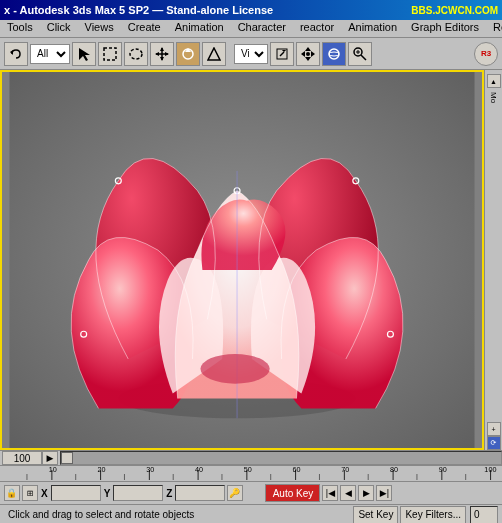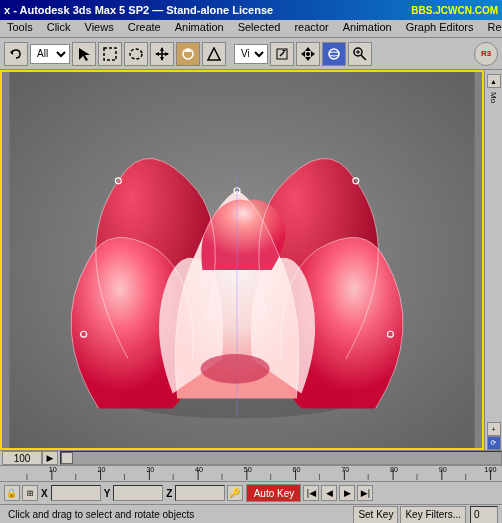--- a/index.html
+++ b/index.html
@@ -285,21 +285,21 @@
   <span>x - Autodesk 3ds Max 5 SP2 — Stand-alone License</span>
   <span id="bbs-label">BBS.JCWCN.COM</span>
 </div>
 
 <div id="menu-bar">
   <span class="menu-item">Tools</span>
   <span class="menu-item">Click</span>
   <span class="menu-item">Views</span>
   <span class="menu-item">Create</span>
   <span class="menu-item">Animation</span>
-  <span class="menu-item">Selected</span>
+  <span class="menu-item">Character</span>
   <span class="menu-item">reactor</span>
   <span class="menu-item">Animation</span>
   <span class="menu-item">Graph Editors</span>
   <span class="menu-item">Renderi...</span>
 </div>
 
 <div id="toolbar">
 
   <div class="tb-btn">
     <svg width="14" height="14" viewBox="0 0 14 14">
@@ -532,21 +532,21 @@
     <input class="coord-input" value="" type="text" style="">
 
     <span class="coord-label">Y</span>
     <input class="coord-input" value="" type="text" style="">
 
     <span class="coord-label">Z</span>
     <input class="coord-input" value="" type="text" style="">
 
     <div class="lock-icon">🔑</div>
 
-    <div class="small-btn" style="background:#cc2222; color:white; margin-left:1px; width:55px;">
+    <div class="small-btn" style="background:#cc2222; color:white; margin-left:20px; width:55px;">
       <span>Auto Key</span>
     </div>
 
 
     <div class="nav-btn">|◀</div>
     <div class="nav-btn">◀</div>
     <div class="nav-btn">▶</div>
     <div class="nav-btn">▶|</div>
   </div>
   <div id="status-row2">

